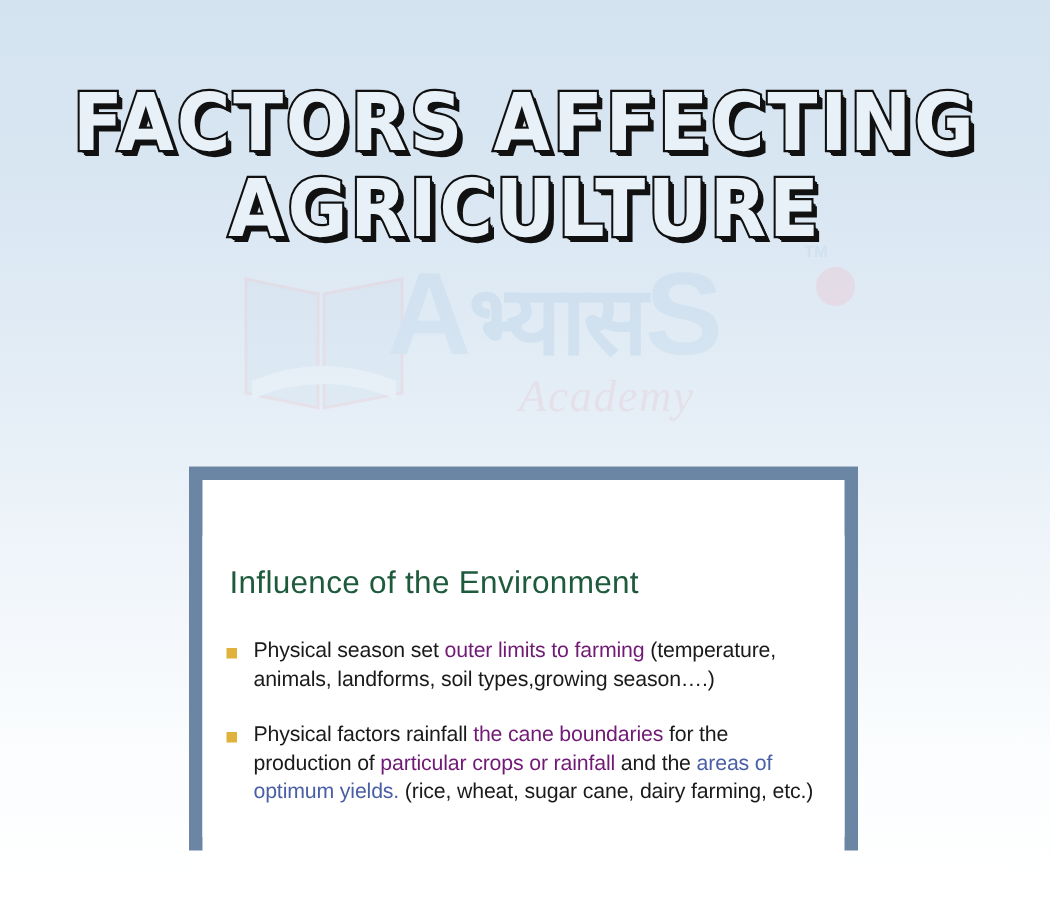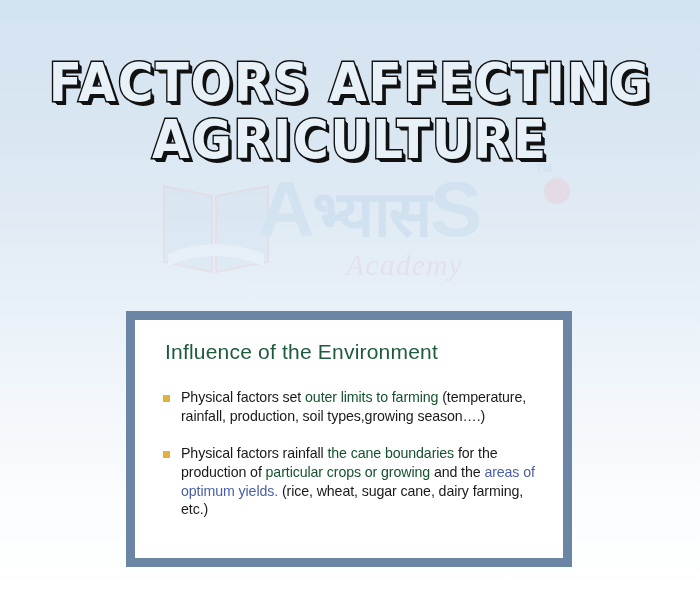--- a/index.html
+++ b/index.html
@@ -123,22 +123,23 @@
     height: 256px;
     box-sizing: border-box;
     border: 9px solid #6a86a4;
     background: #ffffff;
   }
   #slide-inner {
     position: relative;
     width: 100%;
     height: 100%;
     background: #ffffff;
-    padding: 16px 18px 0 22px;
+    padding: 16px 18px 0 10px;
     box-sizing: border-box;
+    margin-top: 37px;
   }
   #slide-heading {
     font-size: 21px;
     color: #1e5a3c;
     font-weight: normal;
     letter-spacing: 0.2px;
     margin: 4px 0 0 8px;
   }
 
   .bullet-list {
@@ -155,21 +156,21 @@
     height: 7px;
     background: #e0b23c;
     margin: 7px 11px 0 0;
   }
   .bullet-text {
     font-size: 14.2px;
     line-height: 1.33;
     color: #1a1a1a;
     letter-spacing: -0.1px;
   }
-  .hl-red { color: #14532d; }
+  .hl-red { color: #701a75; }
   .hl-blue { color: #4a5fa5; }
 </style>
 </head>
 <body>
 
 <div id="page">
 
   <div id="watermark">
     <svg class="wm-book" viewBox="0 0 112 96">
       <path d="M4 6 L52 16 L52 92 L4 82 Z" fill="#cfe0ef"></path>
@@ -190,23 +191,23 @@
     <div class="title-line" id="title-line-1">FACTORS  AFFECTING</div>
     <div class="title-line" id="title-line-2">AGRICULTURE</div>
   </div>
 
   <div id="slide-box">
     <div id="slide-inner">
       <div id="slide-heading">Influence of the Environment</div>
       <div class="bullet-list" id="bullet-list">
           <div class="bullet-item">
             <span class="bullet-marker"></span>
-            <div class="bullet-text"><span>Physical factors set </span><span class="hl-red">outer limits to farming</span><span> (temperature, rainfall, production, soil types,growing season….)</span></div>
+            <div class="bullet-text"><span>Physical season set </span><span class="hl-red">outer limits to farming</span><span> (temperature, animals, landforms, soil types,growing season….)</span></div>
           </div>
           <div class="bullet-item">
             <span class="bullet-marker"></span>
-            <div class="bullet-text"><span>Physical factors rainfall </span><span class="hl-red">the cane boundaries</span><span> for the production of </span><span class="hl-red">particular crops or growing</span><span> and the </span><span class="hl-blue">areas of optimum yields.</span><span> (rice, wheat, sugar cane, dairy farming, etc.)</span></div>
+            <div class="bullet-text"><span>Physical factors rainfall </span><span class="hl-red">the cane boundaries</span><span> for the production of </span><span class="hl-red">particular crops or rainfall</span><span> and the </span><span class="hl-blue">areas of optimum yields.</span><span> (rice, wheat, sugar cane, dairy farming, etc.)</span></div>
           </div>
         </div>
     </div>
   </div>
 
 </div>
 
 </body></html>

